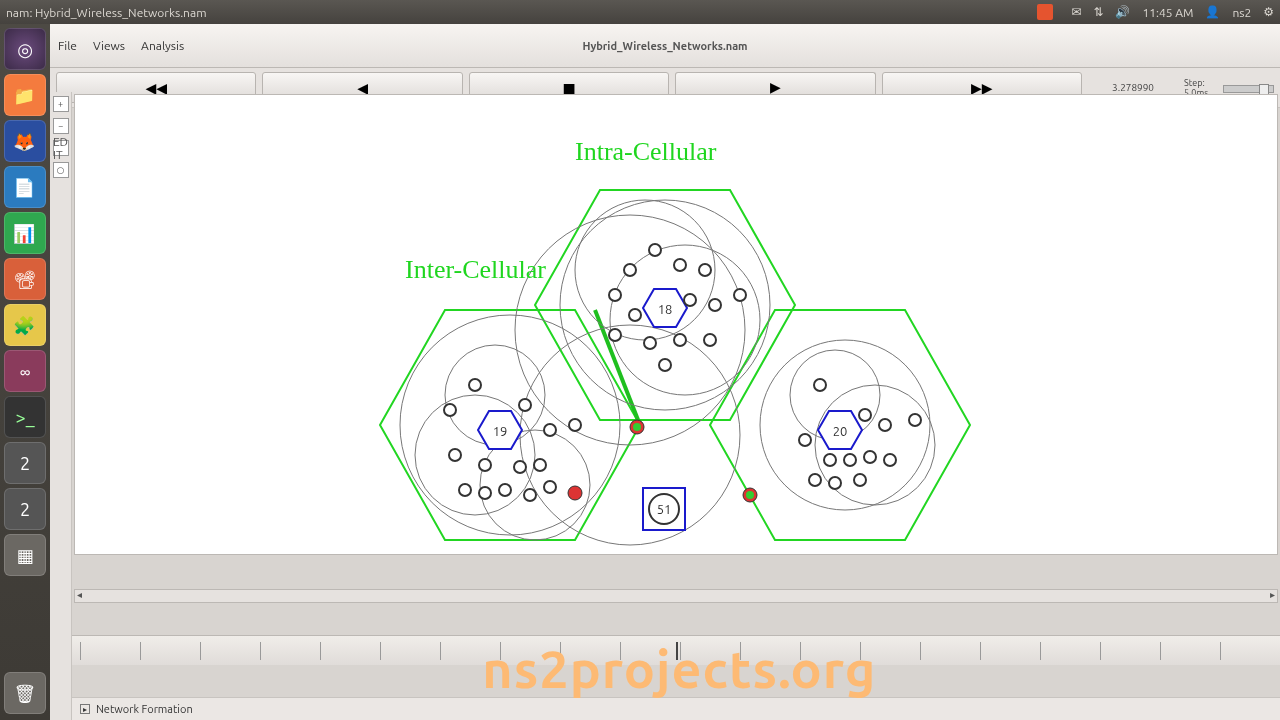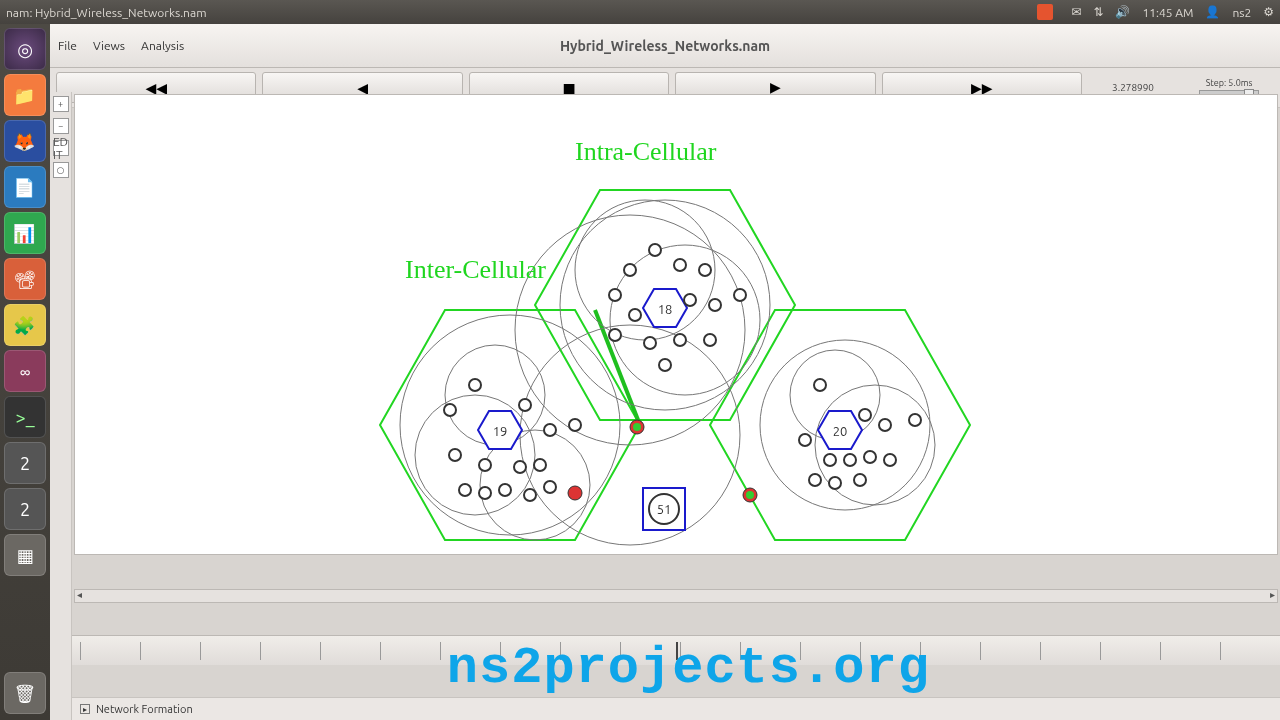--- a/index.html
+++ b/index.html
@@ -27,28 +27,28 @@
 .c-term { background: #333; color:#9f9; }
 .c-plain { background: #555; }
 .c-grey { background: #6b6863; }
 
 
 .appwin { position: absolute; top: 24px; left: 50px; right: 0; bottom: 0; background: #d8d4d0; }
 
 
 .menubar { height: 44px; background: linear-gradient(#f7f4f1,#e4e0dd); border-bottom: 1px solid #bcb8b4; display: flex; align-items: center; padding: 0 8px; font-size: 12px; color: #333; }
 .menubar .mitem { margin-right: 16px; cursor: default; }
-.menubar .docname { position: absolute; left: 50%; transform: translateX(-50%); font-weight: bold; color: #555; font-size: 14px; }
+.menubar .docname { position: absolute; left: 50%; transform: translateX(-50%); font-weight: bold; color: #555; font-size: 11px; }
 
 
 .playbar { height: 40px; display: flex; gap: 6px; padding: 4px 6px; background: #e6e2df; border-bottom: 1px solid #c8c4c0; align-items: stretch; }
 .pbtn { flex: 1; background: linear-gradient(#f8f6f4,#ddd9d6); border: 1px solid #b8b4b0; border-radius: 3px; display: flex; align-items: center; justify-content: center; font-size: 14px; }
 .pbtn.active { border-bottom: 3px solid #2d8a7a; }
 .timebox { width: 90px; flex: none; font-size: 10px; color: #444; display: flex; align-items:center; justify-content:center; }
-.stepbox { width: 90px; flex: none; font-size: 9px; color: #444; display: flex; flex-direction:column; align-items:center; justify-content:center; }
+.stepbox { width: 90px; flex: none; font-size: 9px; color: #444; display: flex; flex-direction:row; align-items:center; justify-content:center; }
 .stepslider { width: 60px; height: 8px; background:#ccc; border:1px solid #999; margin-top:2px; position:relative; }
 .stepslider::after{ content:""; position:absolute; right:4px; top:-2px; width:8px; height:12px; background:#eee; border:1px solid #888; }
 
 
 .bodyarea { position: absolute; top: 68px; left: 0; right: 0; bottom: 0; display: flex; }
 .lefttools { width: 22px; background: #e6e2df; border-right: 1px solid #c8c4c0; display: flex; flex-direction: column; align-items: center; gap: 6px; padding-top: 4px; }
 .toolbtn { width: 16px; height: 16px; border: 1px solid #999; background:#fff; font-size:9px; display:flex; align-items:center; justify-content:center; color:#555; }
 .canvaswrap { flex: 1; display: flex; flex-direction: column; gap: 32px; }
 .canvasframe { flex: 1; background: #fff; margin: 2px; border: 1px solid #bcb8b4; position: relative; overflow: hidden; }
 .hscroll { height: 14px; background:#e6e2df; border:1px solid #bcb8b4; margin: 0 2px; position:relative; }
@@ -62,21 +62,21 @@
 
 
 .statusarea { background:#ebe7e4; border-top:1px solid #c8c4c0; padding:4px 8px; font-size:11px; color:#333; }
 .statusarea .row { display:flex; align-items:center; gap:6px; padding:1px 0; }
 .statusarea .exp { width:10px; height:10px; border:1px solid #777; font-size:8px; display:flex; align-items:center; justify-content:center; }
 
 
 .simlabel { position:absolute; font-family: Georgia, serif; font-size: 26px; color: #1fd61f; }
 
 
-.watermark { position:absolute; left:50%; transform:translateX(-40%); bottom:22px; font-size:52px; font-weight:bold; color:#0ea5e9; pointer-events:none; letter-spacing:1px;font-family:Liberation Mono, monospace; }
+.watermark { position:absolute; left:50%; transform:translateX(-40%); bottom:22px; font-size:52px; font-weight:bold; color:#fdba74; pointer-events:none; letter-spacing:1px; }
 
 svg { display:block; }
 </style>
 </head>
 <body>
 
 <div class="sysbar">
   <span class="title">nam: Hybrid_Wireless_Networks.nam</span>
   <span class="spacer"></span>
   <div class="tray">

